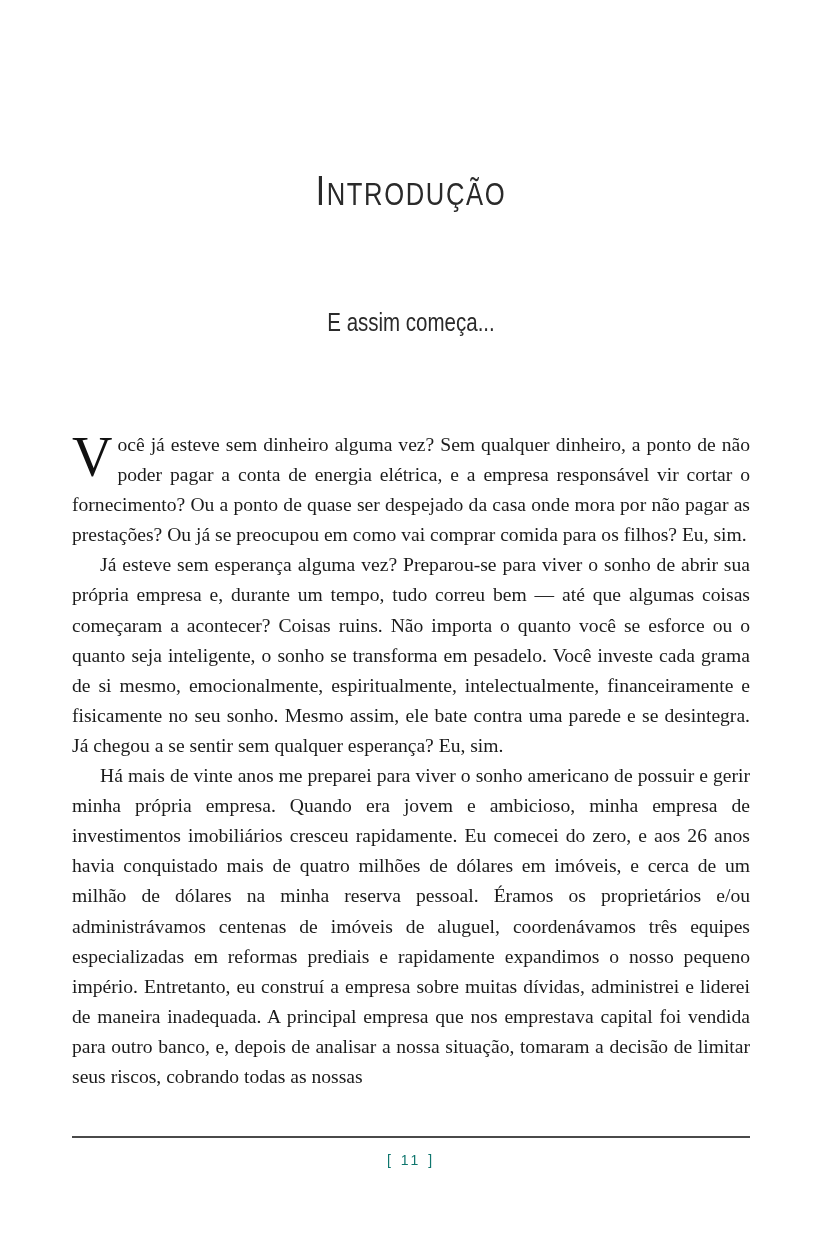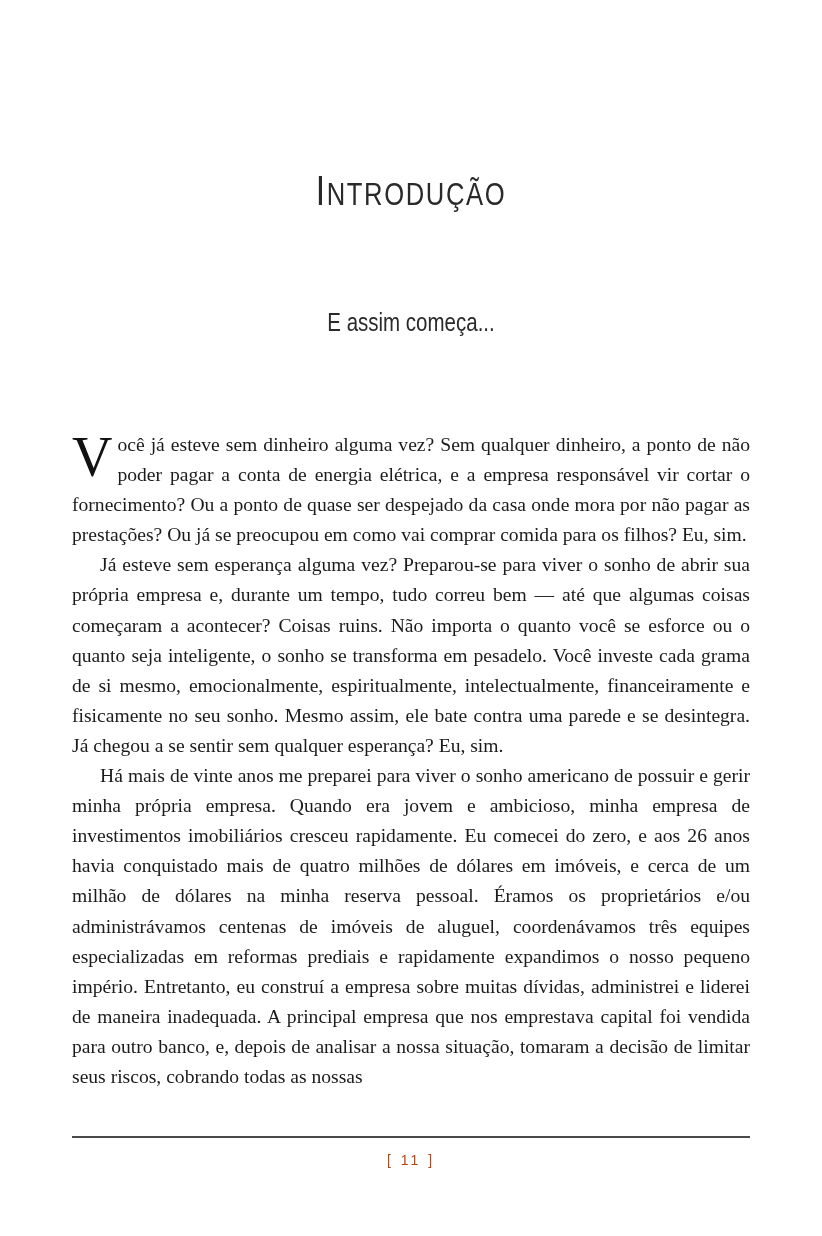--- a/index.html
+++ b/index.html
@@ -111,21 +111,21 @@
   }
   .folio {
     position: absolute;
     left: 72px;
     top: 1152px;
     width: 678px;
     text-align: center;
     font-family: "Liberation Sans Narrow", "Liberation Sans", "DejaVu Sans", sans-serif;
     font-size: 14px;
     letter-spacing: 3px;
-    color: #c2410c;
+    color: #0f766e;
   }
 </style>
 </head>
 <body>
 
 <div class="page">
 
   <h1 class="chapter-title"><span class="cap-first">I</span><span class="cap-rest">NTRODUÇÃO</span></h1>
 
   <div class="subtitle">E assim começa...</div>

